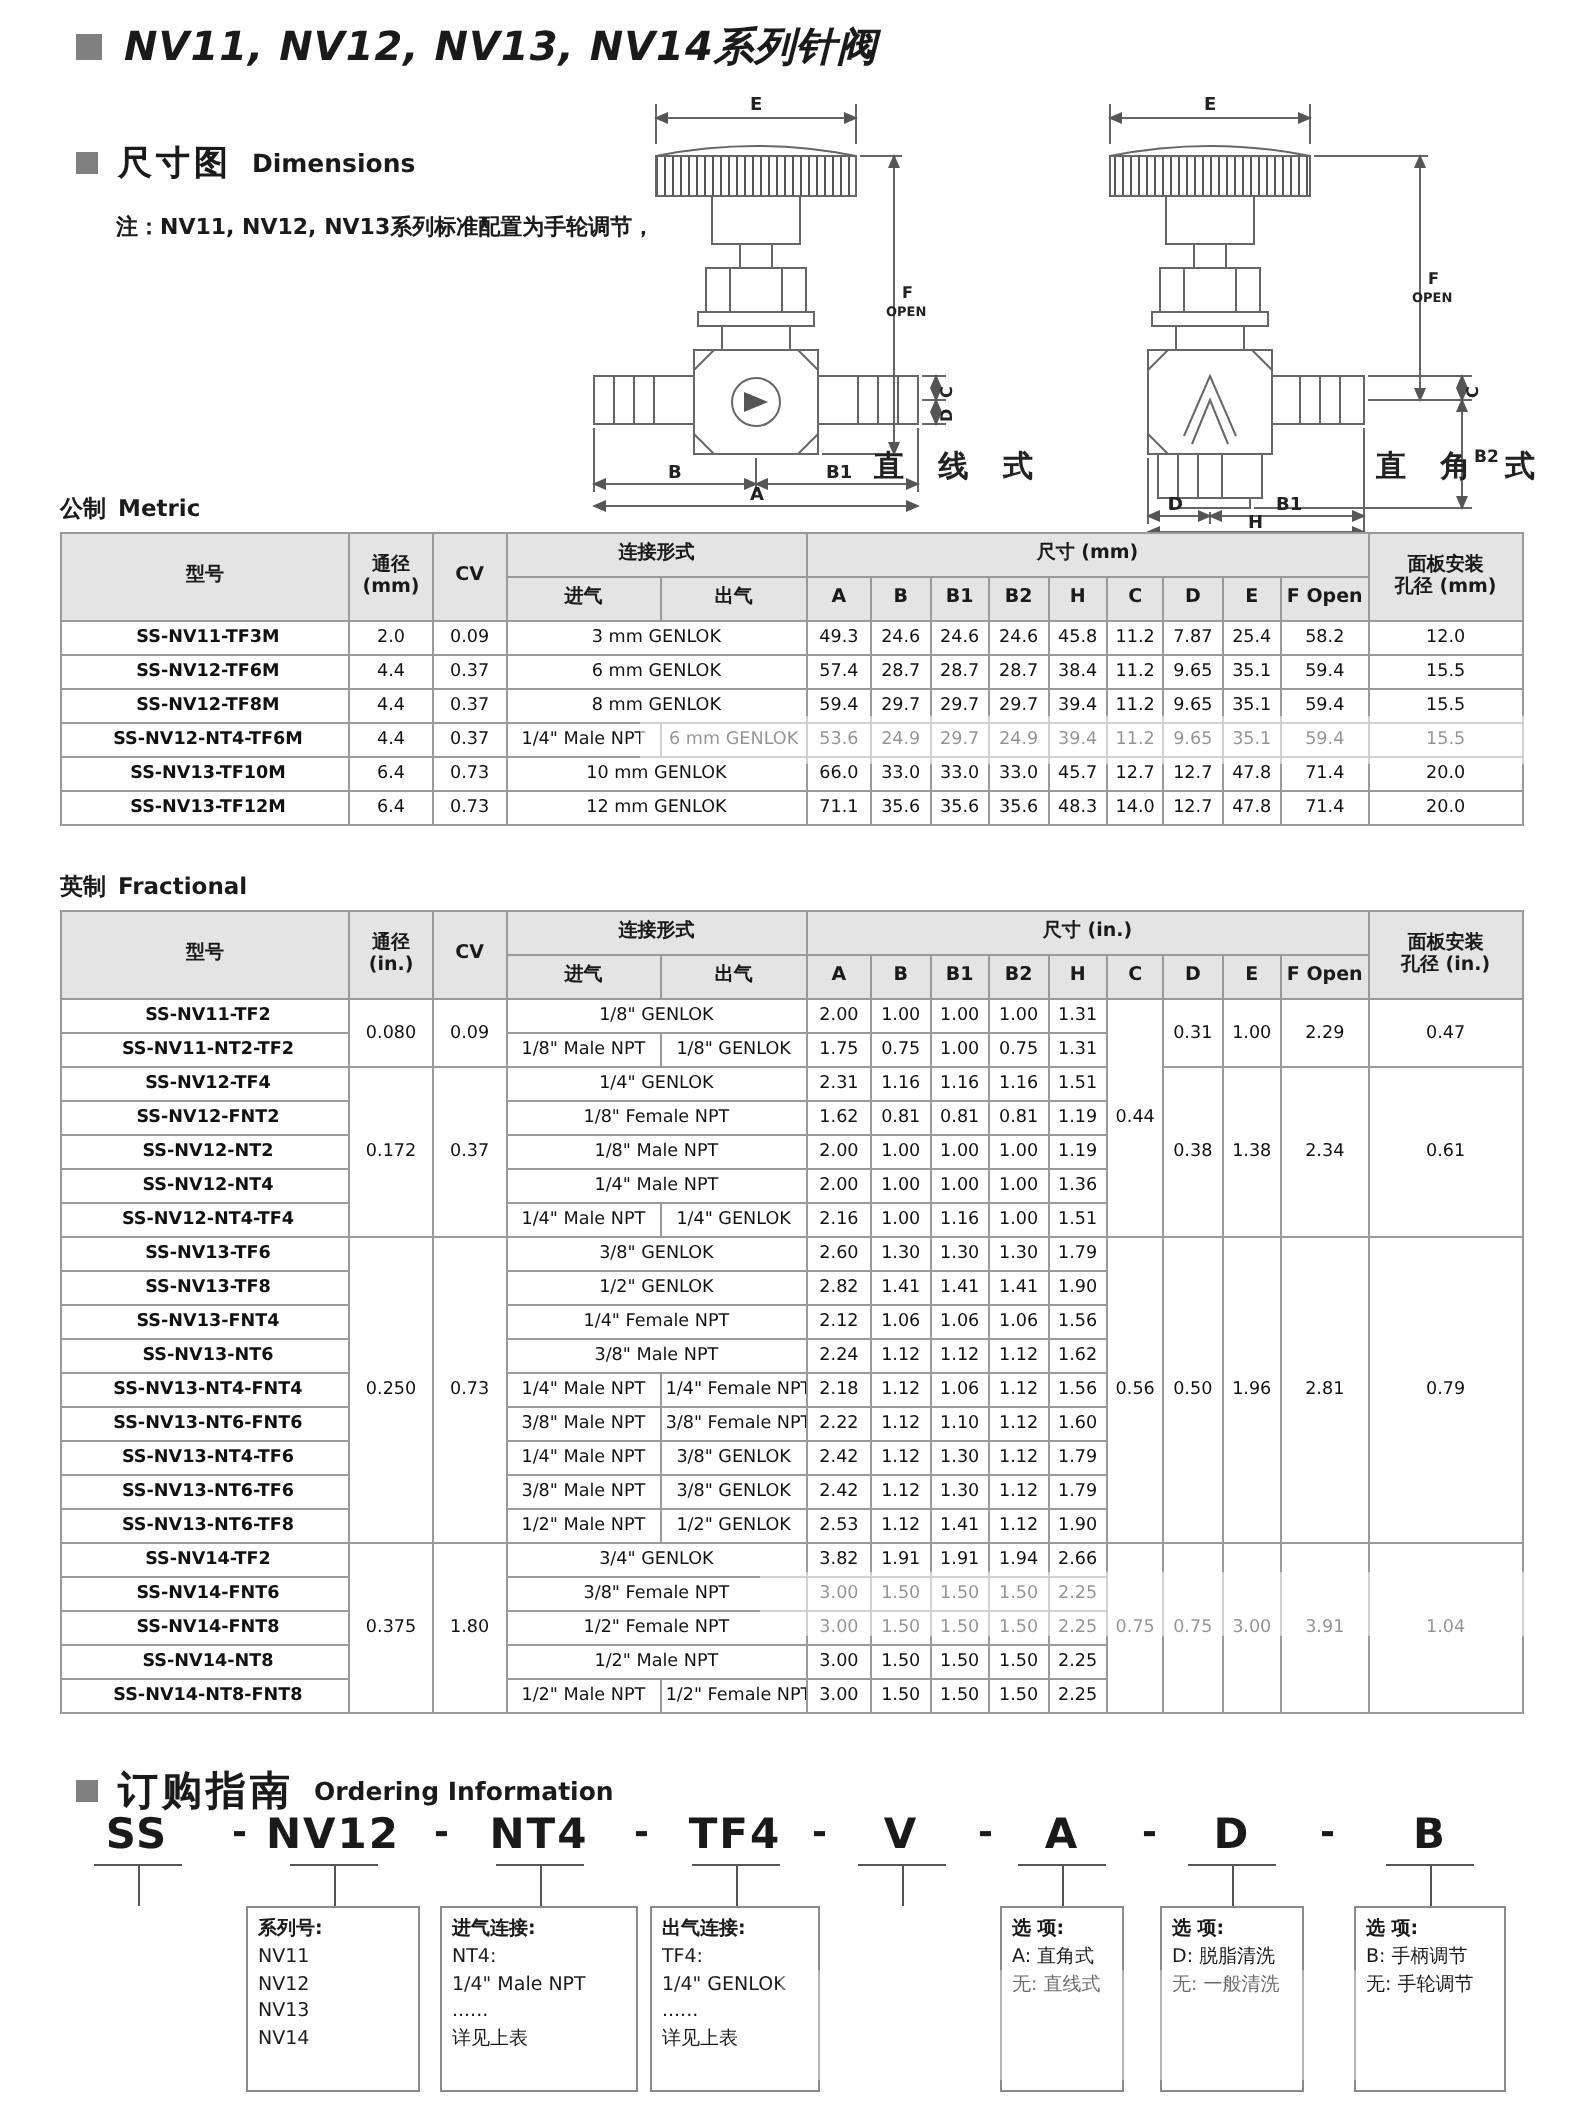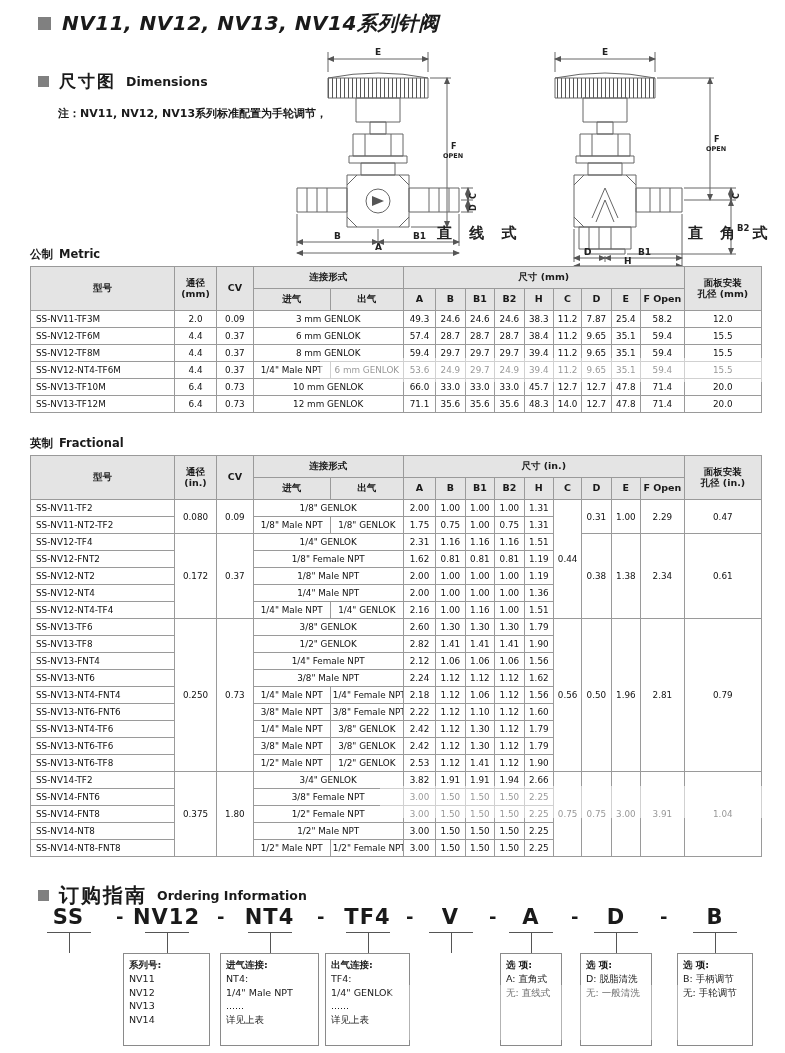--- a/index.html
+++ b/index.html
@@ -21,21 +21,21 @@
   svg line,svg path,svg rect,svg polyline,svg circle,svg polygon{vector-effect:non-scaling-stroke;}
   .valve-caption{font-size:15px;font-weight:bold;letter-spacing:6px;color:#222;white-space:nowrap;}
   
   .tbl-label{font-size:11.5px;font-weight:600;}
   .tbl-label .en{margin-left:6px;}
   
   table{border-collapse:collapse;table-layout:fixed;width:732px;background:#fff;}
   th,td{border:1px solid #9a9a9a;text-align:center;overflow:hidden;white-space:nowrap;}
   th{background:#e4e4e4;font-size:9.5px;font-weight:bold;height:19px;padding:1px 2px;white-space:pre-line;line-height:1.15;}
   td{font-size:8.8px;height:16px;padding:0 2px;color:#111;}
-  td:first-child{text-align:left;padding-left:5px;font-weight:400;}
+  td:first-child{text-align:center;padding-left:5px;font-weight:700;}
   table{border:1.5px solid #777;}
   
   .ord-col{position:absolute;top:903px;}
   .ord-letter{font-size:21px;font-weight:bold;text-align:center;height:28px;line-height:28px;letter-spacing:1px;}
   .ord-conn{width:44px;height:20px;border-top:1.5px solid #555;margin:1px auto 0;position:relative;}
   .ord-conn::after{content:"";position:absolute;left:50%;top:0;bottom:0;border-left:1.5px solid #555;}
   .ord-box{border:1px solid #8a8a8a;min-height:82px;padding:4px 5px 5px;font-size:9.5px;line-height:1.45;background:#fff;}
   .ord-box .bx-title{font-weight:bold;}
   .ord-dash{position:absolute;top:903px;height:28px;line-height:28px;font-size:18px;font-weight:bold;}
   
@@ -257,21 +257,21 @@
   <tbody>
       <tr>
         <td>SS-NV11-TF3M</td>
         <td>2.0</td>
         <td>0.09</td>
         <td colspan="2">3 mm GENLOK</td>
         <td>49.3</td>
         <td>24.6</td>
         <td>24.6</td>
         <td>24.6</td>
-        <td>38.3</td>
+        <td>45.8</td>
         <td>11.2</td>
         <td>7.87</td>
         <td>25.4</td>
         <td>58.2</td>
         <td>12.0</td>
       </tr>
       <tr>
         <td>SS-NV12-TF6M</td>
         <td>4.4</td>
         <td>0.37</td>

